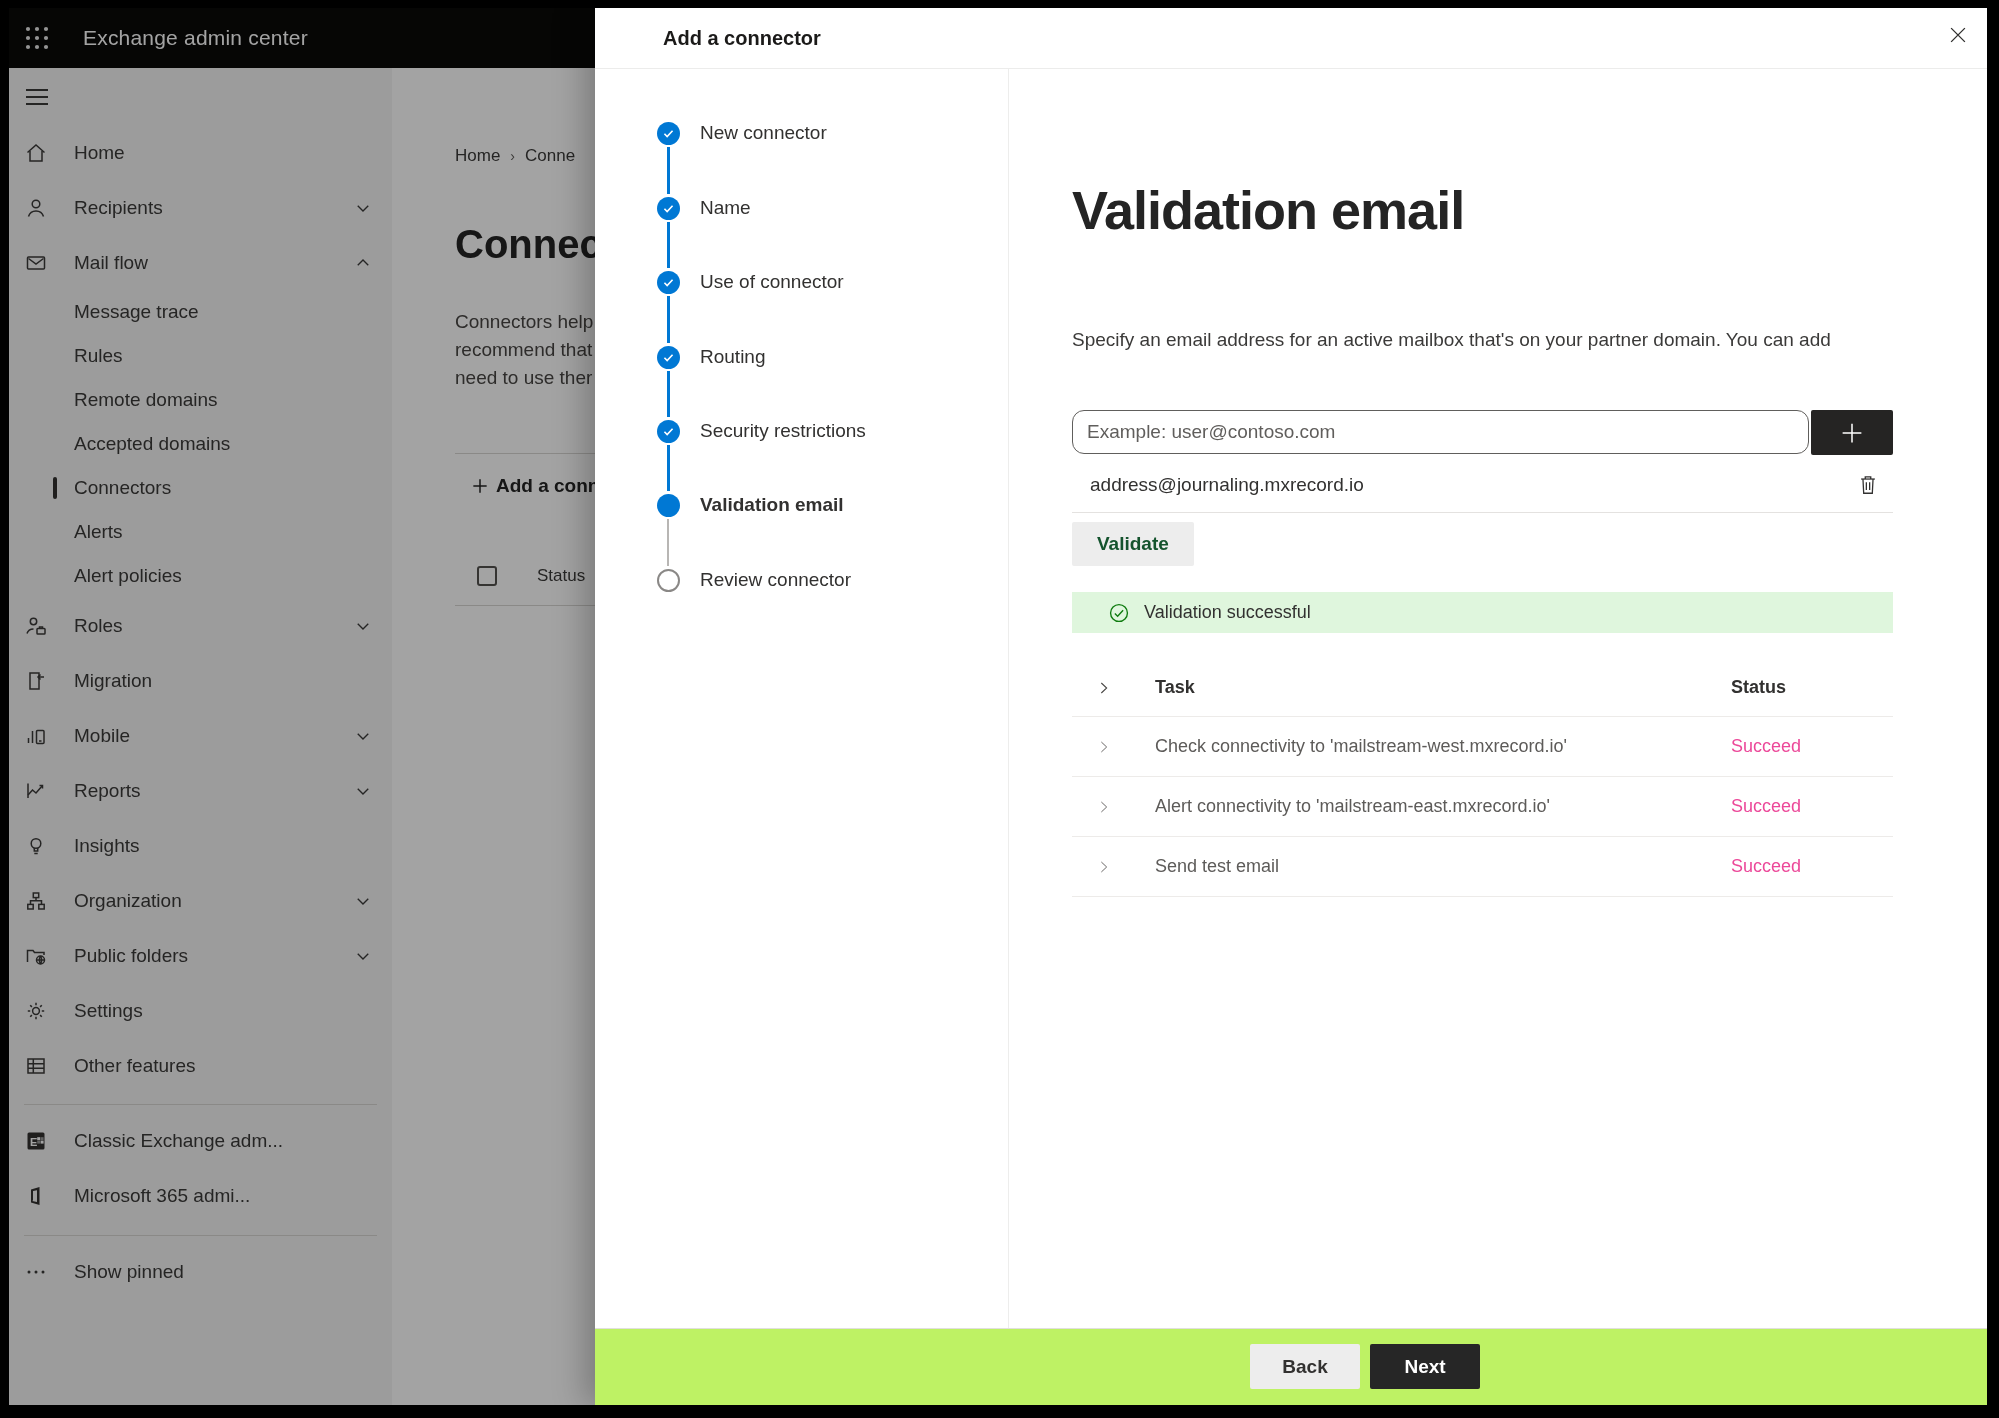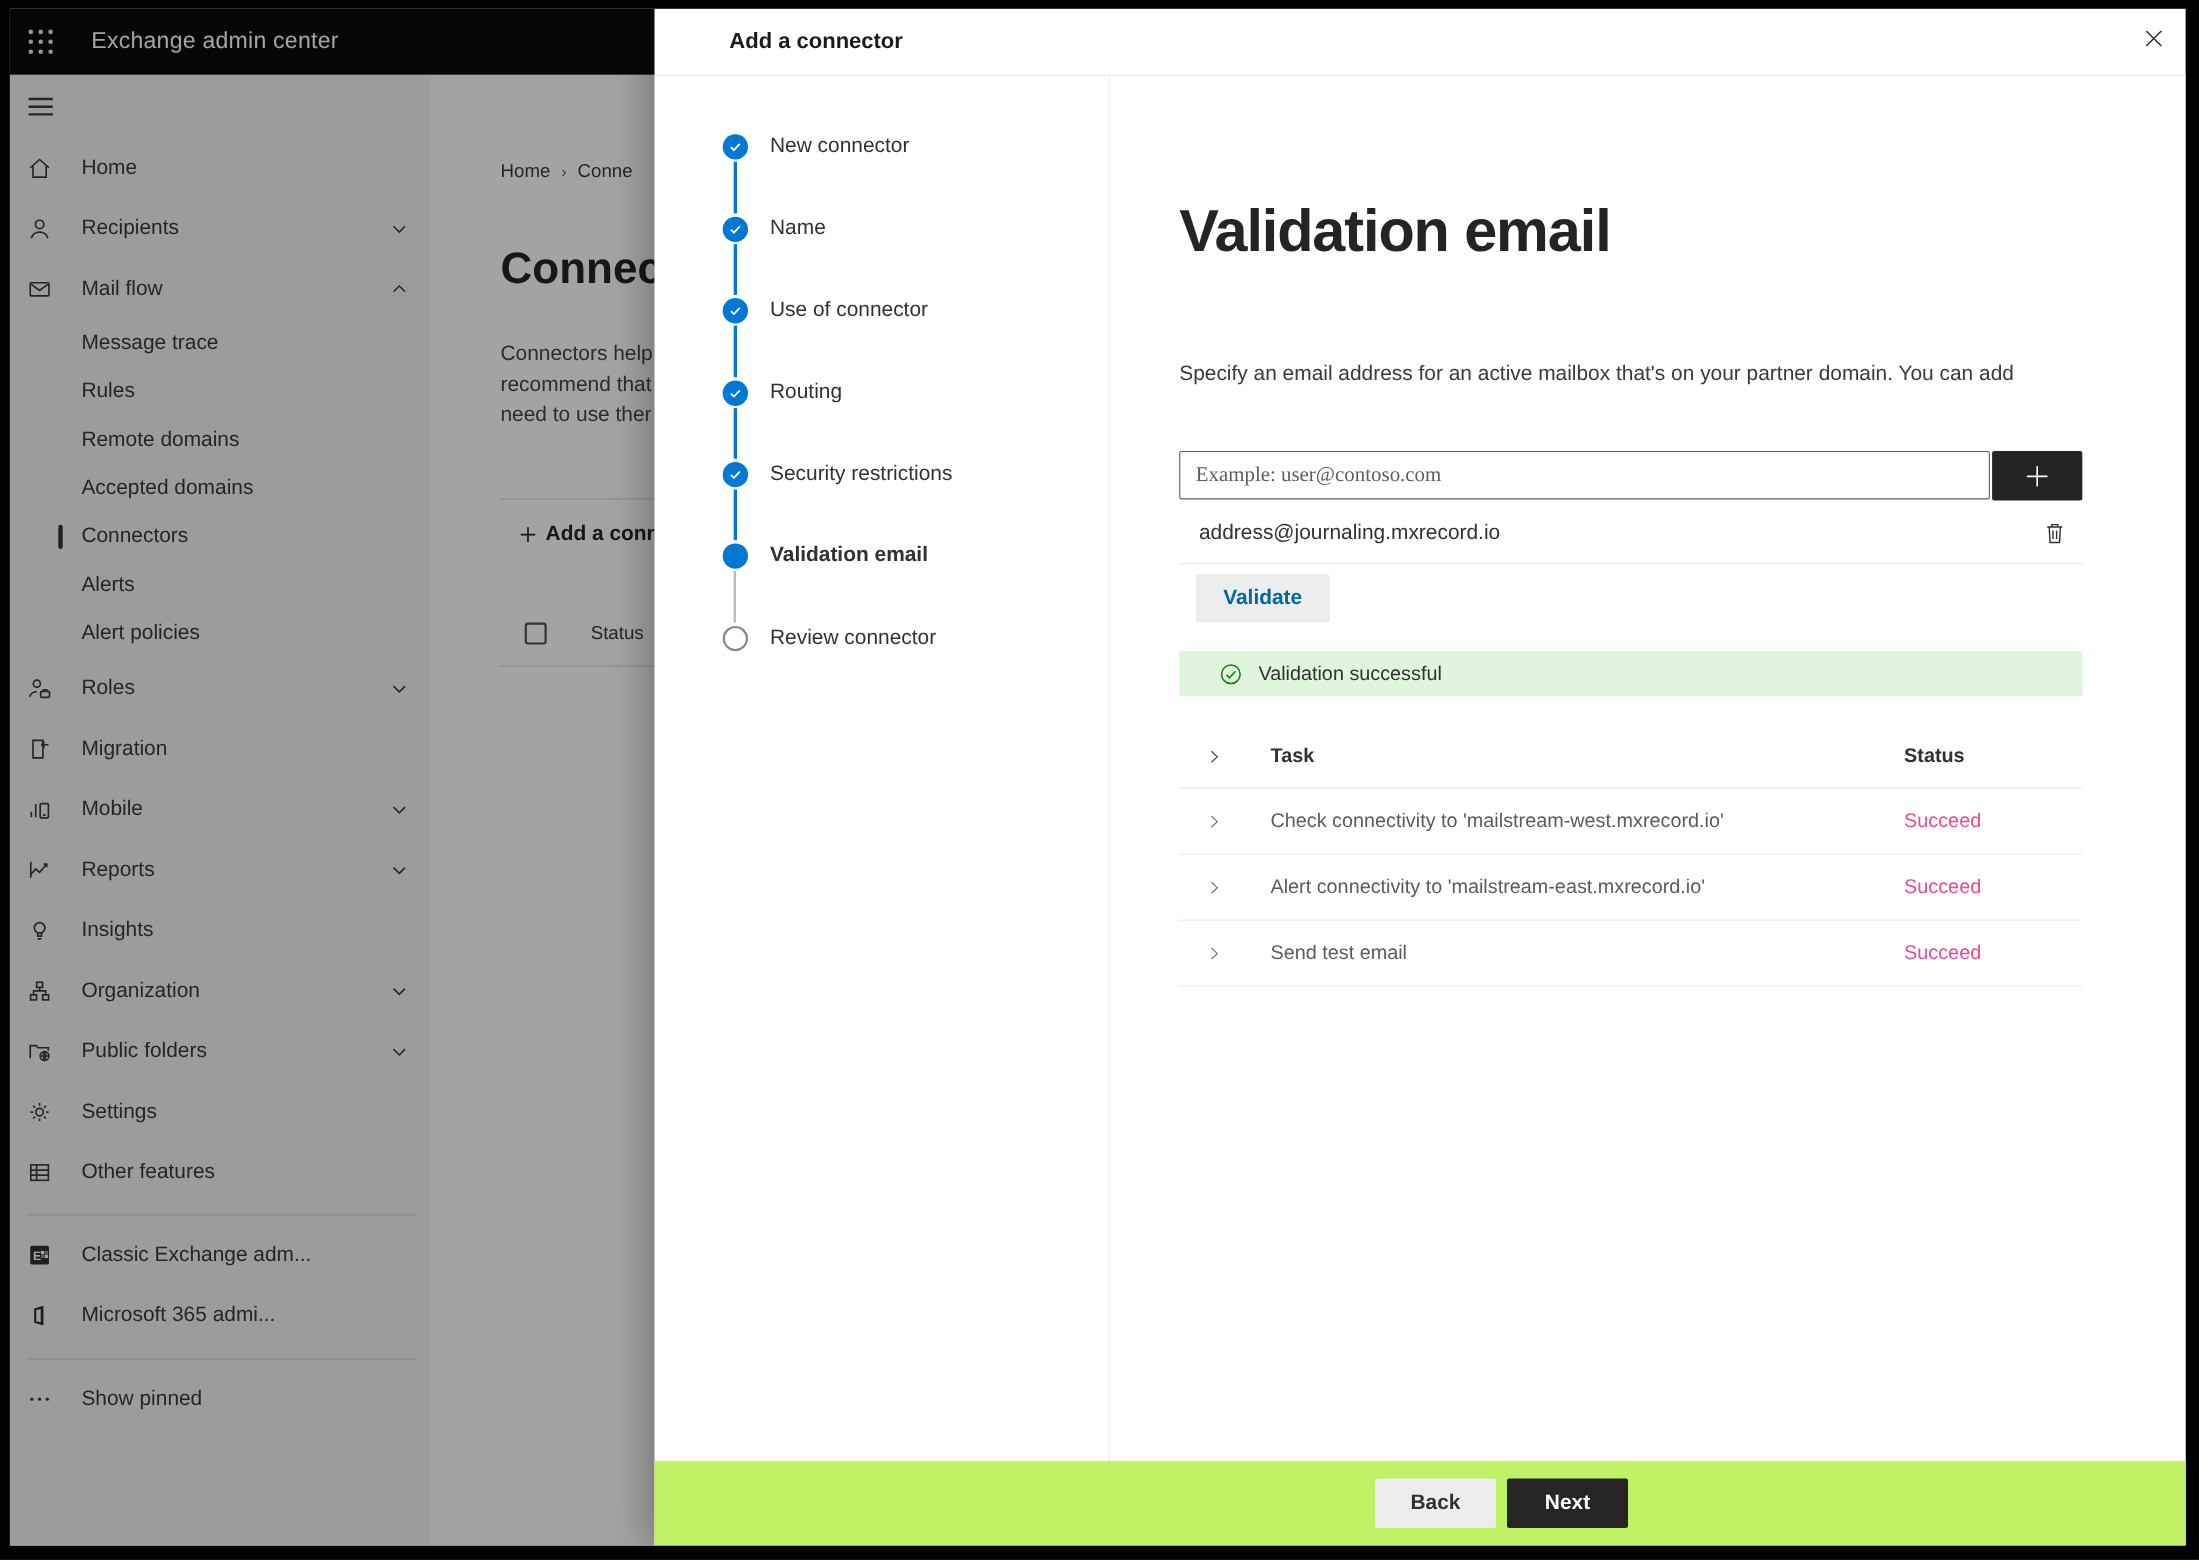--- a/index.html
+++ b/index.html
@@ -57,28 +57,28 @@
   .step .slabel { position:absolute; left:105px; font-size:19px; color:#323130; white-space:nowrap; }
   .step .slabel.current { font-weight:bold; }
   .sline { position:absolute; left:71.5px; width:3px; background:#0078d4; }
   .sline.gray { background:#b8b6b4; width:2px; left:72px; }
 
   
   .pane { position:absolute; left:477px; top:0; width:821px; height:100%; }
   .v-heading { position:absolute; left:0; top:170px; font-size:54px; line-height:64px; font-weight:bold; letter-spacing:-1px; color:#242424; white-space:nowrap; }
   .v-desc { position:absolute; left:0; top:318px; font-size:19px; line-height:27px; color:#3b3a39; white-space:nowrap; }
   .input-row { position:absolute; left:0; top:402px; width:100%; height:45px; display:flex; }
-  .email-input { width:737px; height:44px; border:1px solid #605e5c; border-radius:2px; font-size:19px; color:#323130; padding:0 14px; font-family:Liberation Serif, serif; outline:none; background:#fff; }
+  .email-input { width:737px; height:44px; border:1px solid #605e5c; border-radius:12px; font-size:19px; color:#323130; padding:0 14px; font-family:Liberation Sans, sans-serif; outline:none; background:#fff; }
   .email-input::placeholder { color:#605e5c; opacity:1; }
   .add-addr-btn { margin-left:2px; width:82px; height:45px; background:#252423; border:none; border-radius:2px; cursor:pointer; display:flex; align-items:center; justify-content:center; }
   .addr-row { position:absolute; left:0; top:454px; width:100%; height:46px; display:flex; align-items:center; }
   .addr-text { margin-left:18px; font-size:19px; color:#323130; }
   .trash-btn { position:absolute; right:12px; width:26px; height:26px; background:none; border:none; cursor:pointer; display:flex; align-items:center; justify-content:center; }
   .pane-div { position:absolute; left:0; top:504px; width:100%; height:1px; background:#e4e2e0; }
-  .validate-btn { position:absolute; left:15px; top:514px; height:44px; padding:0 25px; background:#ededed; border:none; border-radius:2px; font-size:19px; font-weight:bold; color:#0369a1; font-family:"Liberation Sans", sans-serif; cursor:pointer; }
+  .validate-btn { position:absolute; left:0; top:514px; height:44px; padding:0 25px; background:#ededed; border:none; border-radius:2px; font-size:19px; font-weight:bold; color:#14532d; font-family:"Liberation Sans", sans-serif; cursor:pointer; }
   .banner { position:absolute; left:0; top:584px; width:100%; height:41px; background:#dff6dd; display:flex; align-items:center; padding-left:36px; }
   .banner-text { margin-left:14px; font-size:18px; color:#323130; }
 
   
   .rtable { position:absolute; left:0; top:651px; width:100%; }
   .trow { position:relative; height:60px; display:flex; align-items:center; border-bottom:1px solid #edebe9; }
   .trow.head { height:58px; }
   .trow .rchev { position:absolute; left:24px; width:16px; height:20px; cursor:pointer; }
   .trow .tcell { position:absolute; left:83px; font-size:18px; color:#5d5b59; white-space:nowrap; }
   .trow .scell { position:absolute; left:659px; font-size:18px; color:#ec4899; }

